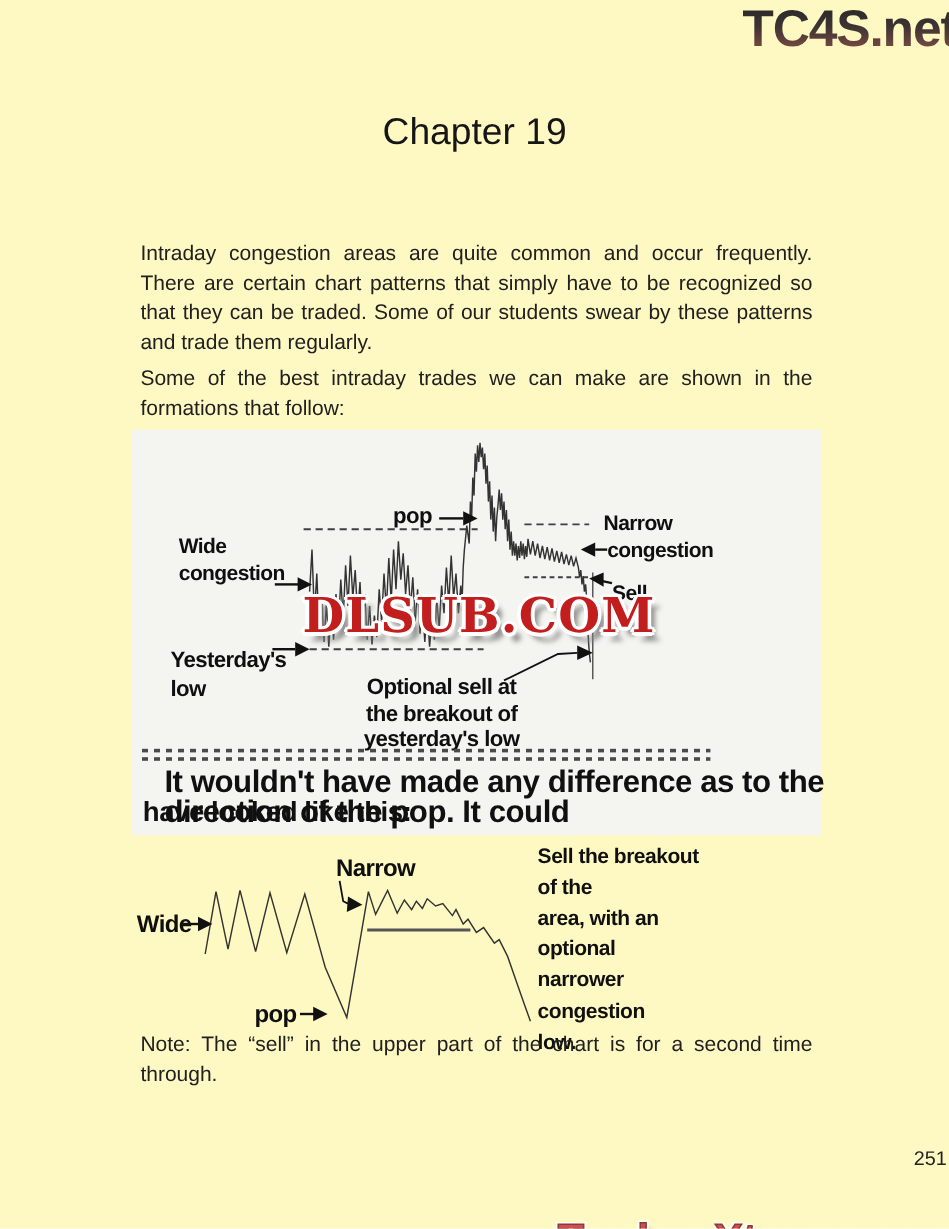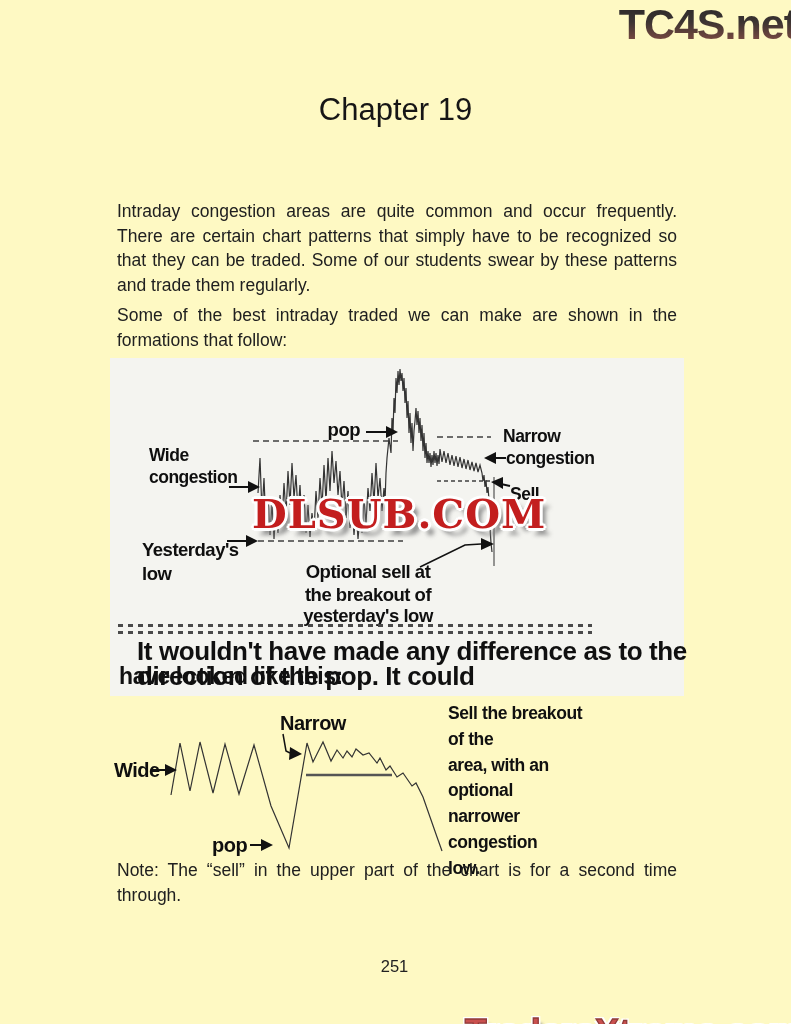--- a/index.html
+++ b/index.html
@@ -48,40 +48,40 @@
   #separator{
     left:118px;top:624px;width:474px;height:10px;
     background:
       repeating-linear-gradient(90deg,#4a4a4a 0 5px,transparent 5px 10px) 0 0/100% 3px no-repeat,
       repeating-linear-gradient(90deg,#4a4a4a 0 5px,transparent 5px 10px) 0 100%/100% 3px no-repeat;
   }
   .condensed{font-weight:bold;letter-spacing:-0.4px;color:#101010;}
   #between1{left:137px;top:639px;width:560px;font-size:26px;line-height:25px;}
   #between2{left:119px;top:664px;width:560px;font-size:23px;line-height:25px;}
   #lower-caption{left:448px;top:701px;width:152px;font-size:17.5px;line-height:25.8px;}
-  #page-number{left:0;top:957px;width:789px;text-align:center;font-size:16.5px;color:#222;}
+  #page-number{left:0;top:957px;width:789px;text-align:right;font-size:16.5px;color:#222;}
   #tradersxtreme{
     top:972px;right:6px;font-size:36px;font-weight:bold;letter-spacing:0px;
     color:#c9504e;-webkit-text-stroke:1.3px #8e3a38;
     text-shadow:-2px -2px 0 #fff,2px -2px 0 #fff,-2px 2px 0 #fff,2px 2px 0 #fff,
                 4px 5px 3px rgba(150,150,150,.9);
     margin-top:40px;
   }
 </style>
 </head>
 <body>
 
 <div id="page">
 
   <div id="tc4s" class="abs">TC4S.net</div>
 
   <div id="chapter-title" class="abs">Chapter 19</div>
 
   <div id="para1" class="abs bodytext">Intraday congestion areas are quite common and occur frequently. There are certain chart patterns that simply have to be recognized so that they can be traded.  Some of our students swear by these patterns and trade them regularly.</div>
-  <div id="para2" class="abs bodytext">Some of the best intraday traded we can make are shown in the formations that follow:</div>
+  <div id="para2" class="abs bodytext">Some of the best intraday trades we can make are shown in the formations that follow:</div>
 
   <div id="figure-upper-bg" class="abs"></div>
 
   <svg id="figure-upper-svg" class="abs" width="560" height="272" viewBox="0 0 560 272">
 
     <line class="dash" x1="136" y1="78" x2="281" y2="78" stroke-dasharray="6 4"></line>
     <line class="dash" x1="320" y1="74" x2="374" y2="74" stroke-dasharray="6 4"></line>
     <line class="dash" x1="320" y1="118" x2="373" y2="118" stroke-dasharray="4 3"></line>
     <line class="dash" x1="141" y1="178" x2="286" y2="178" stroke-dasharray="6 4"></line>
 

